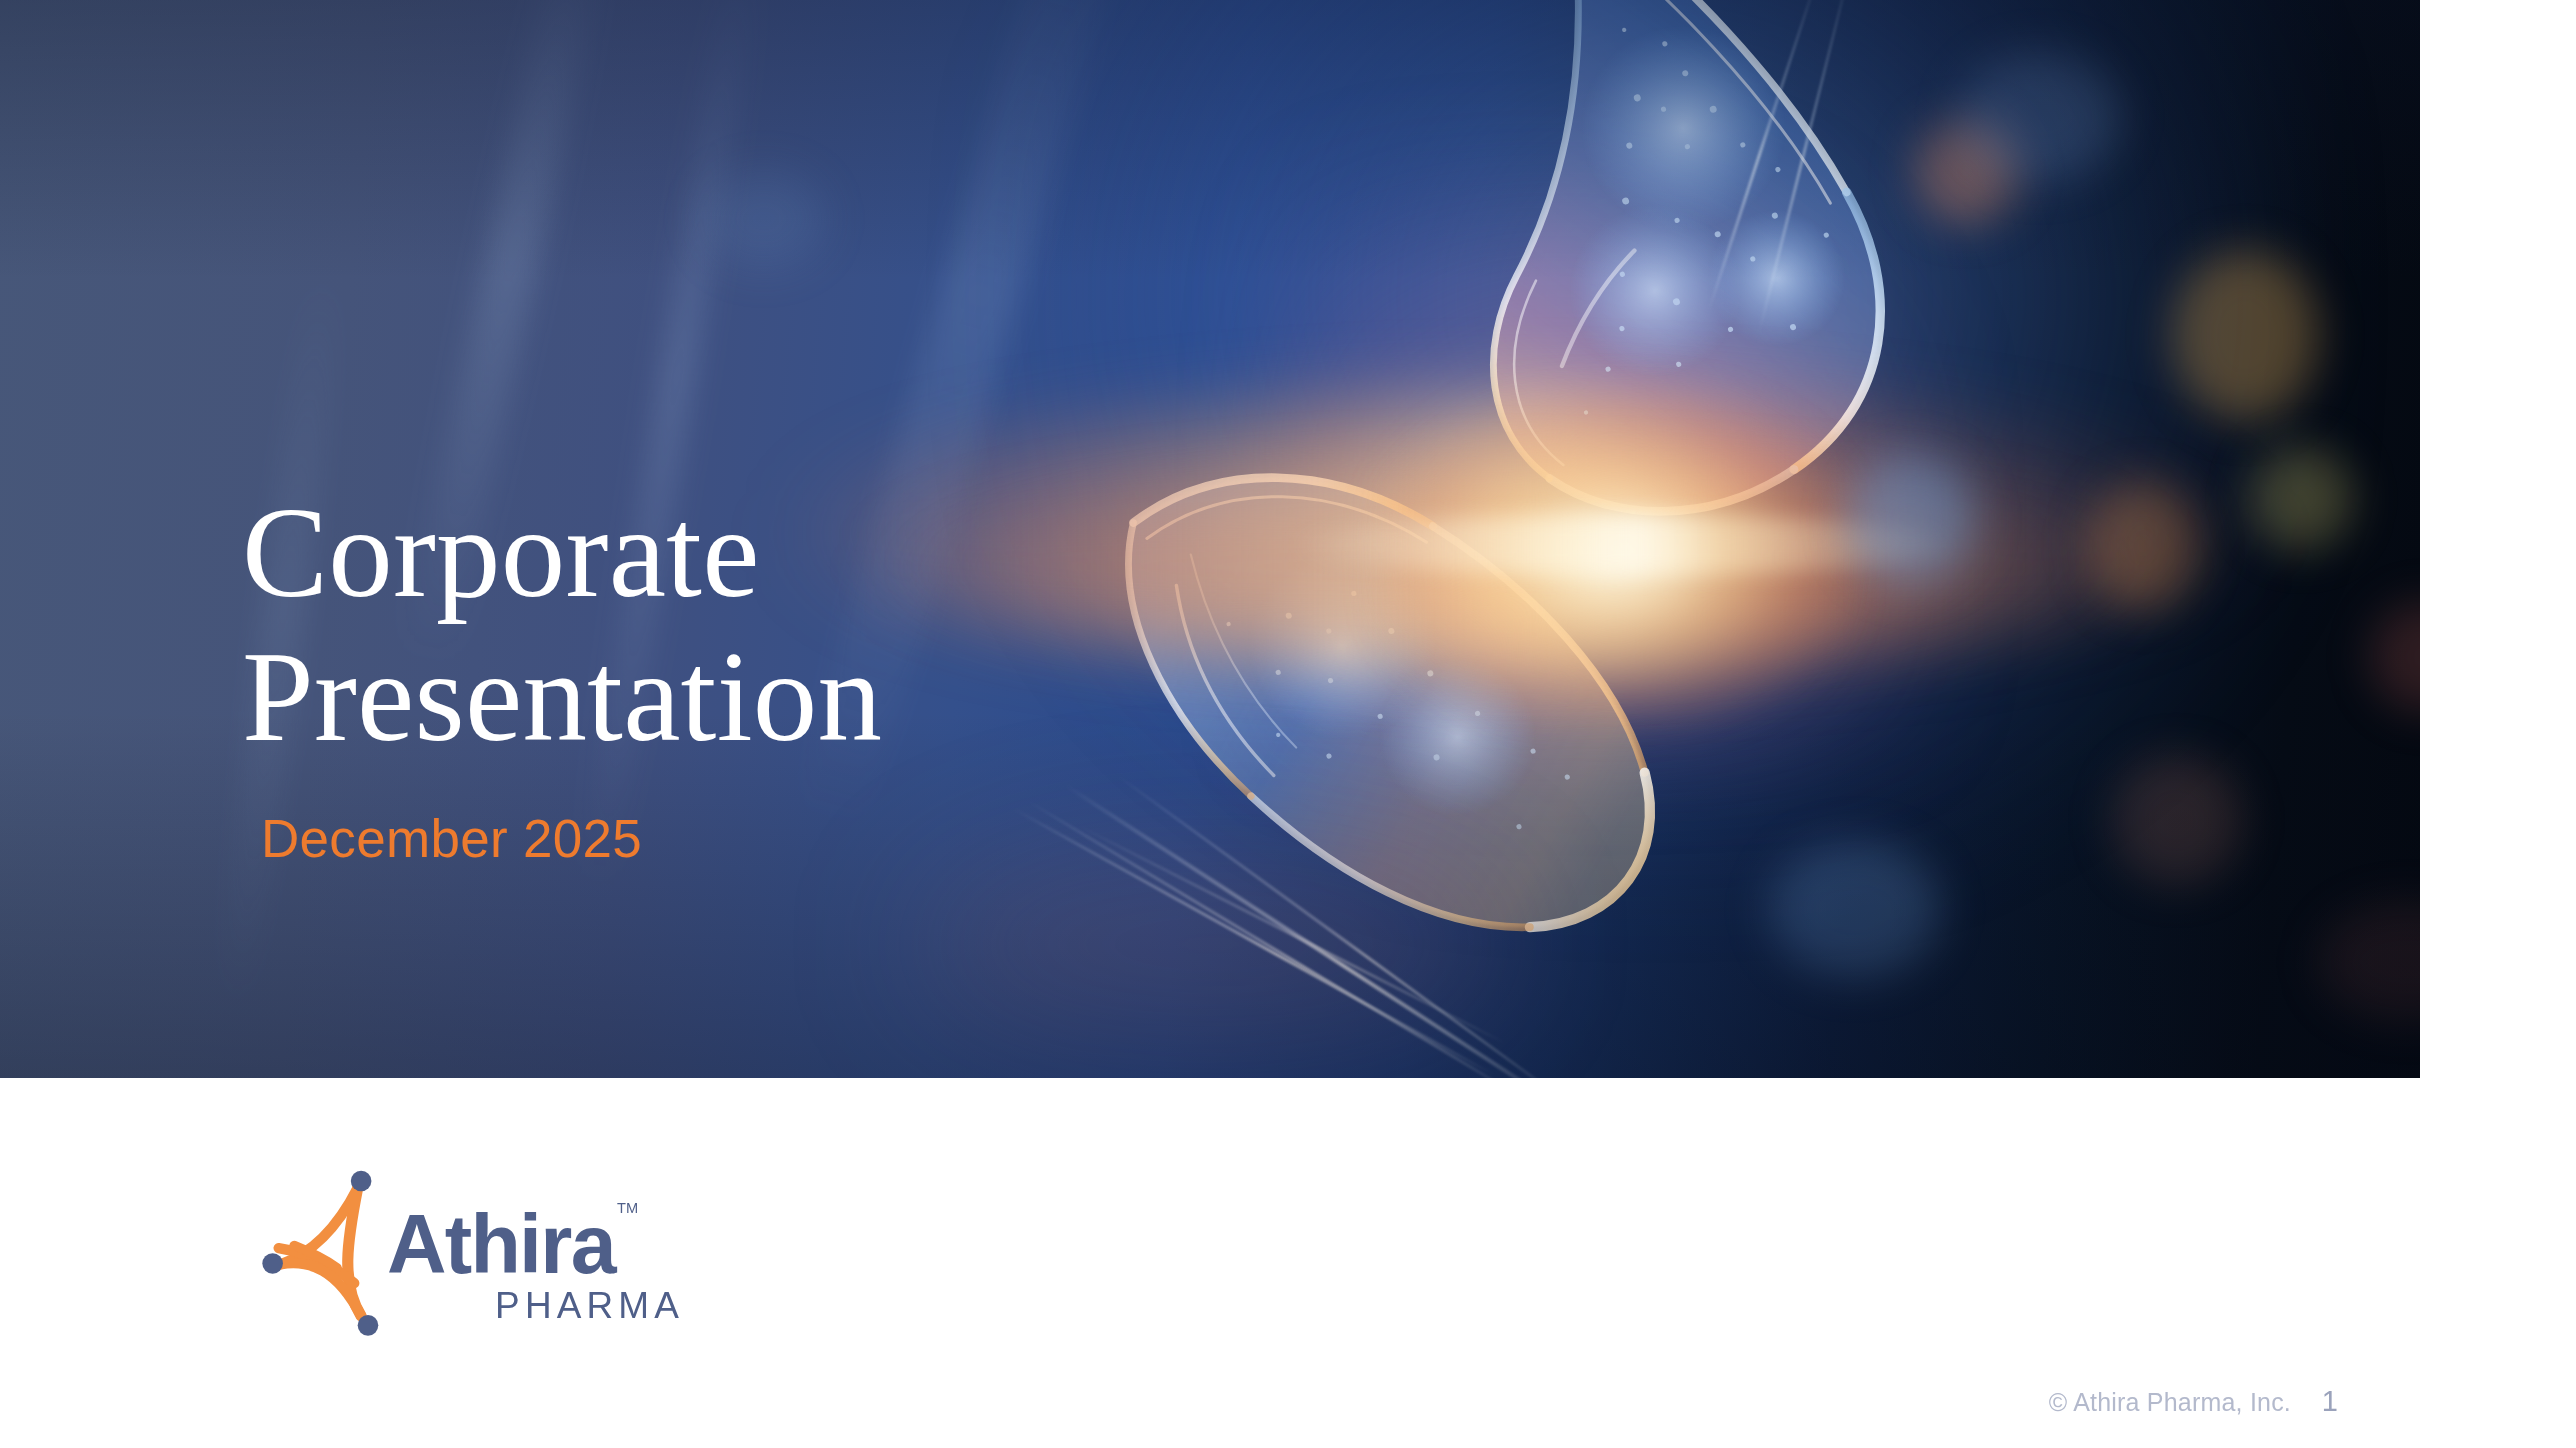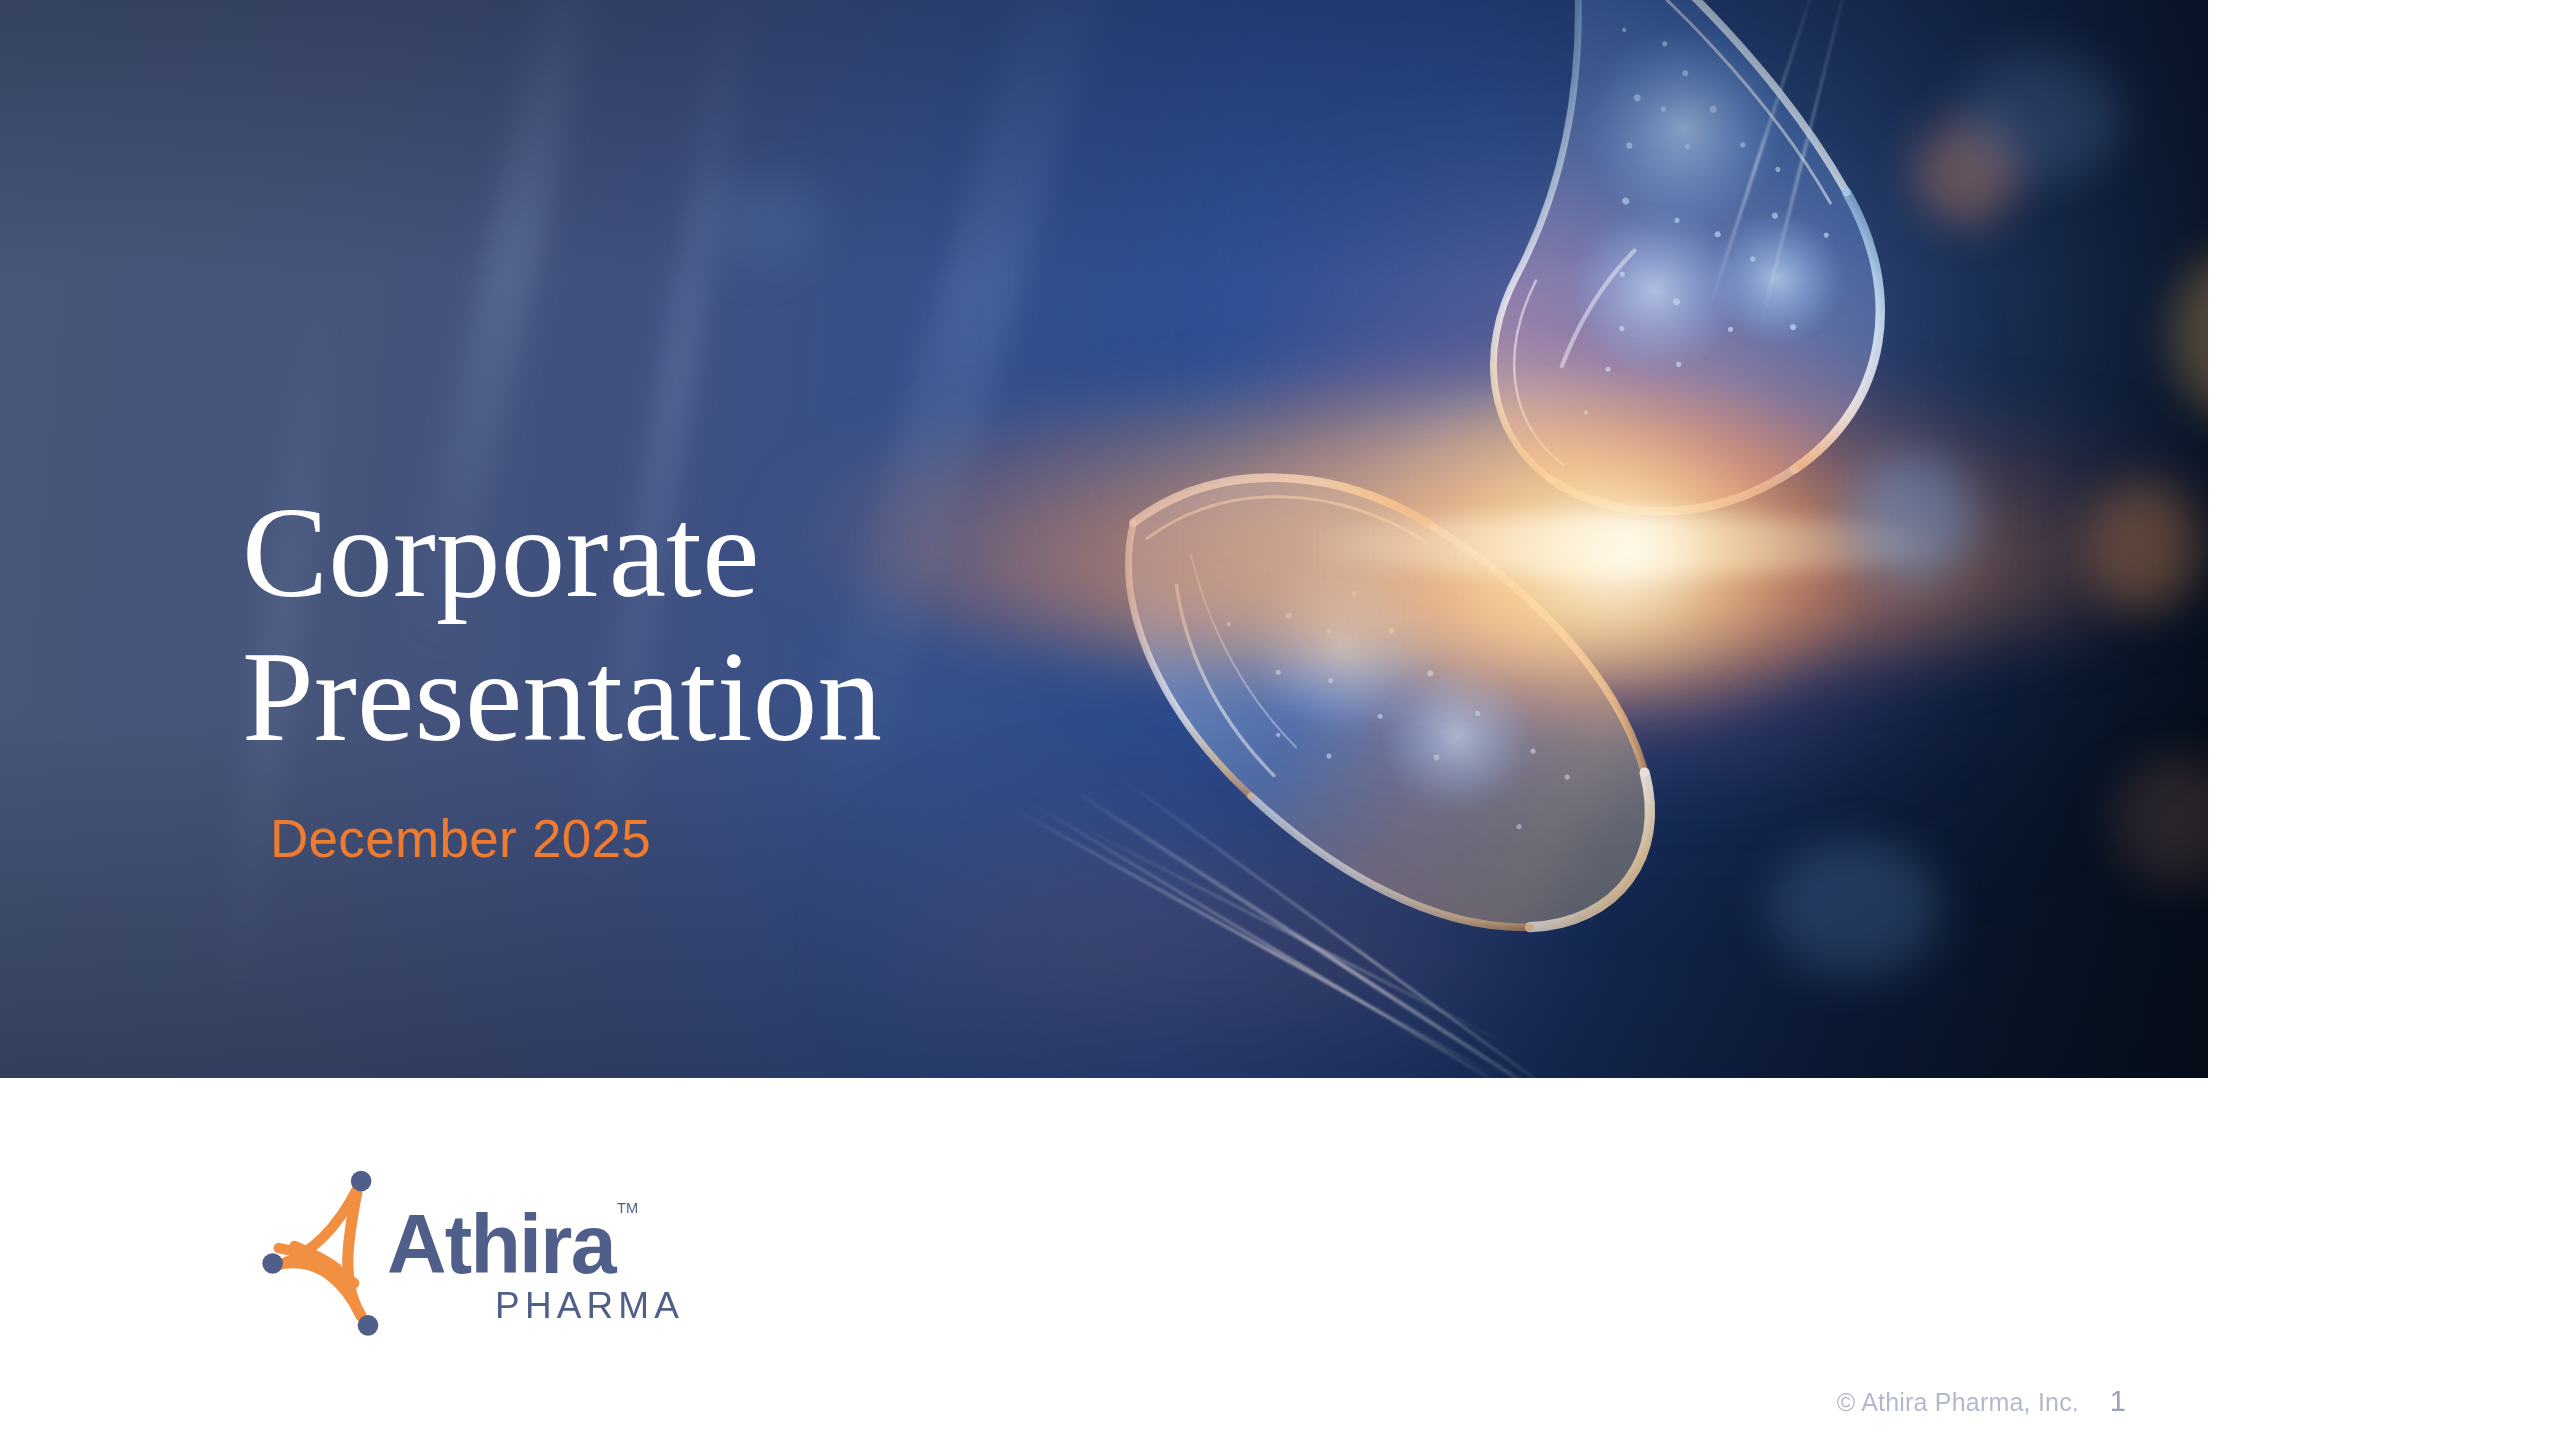--- a/index.html
+++ b/index.html
@@ -6,21 +6,21 @@
     margin: 0;
     padding: 0;
     background: #ffffff;
   }
   body {
     font-family: "Liberation Sans", sans-serif;
   }
 
   #slide {
     position: relative;
-    width: 2208px;
+    width: 2420px;
     height: 1449px;
     overflow: hidden;
     background: #ffffff;
   }
 
   
   .hero {
     position: absolute;
     left: 0;
     top: 0;
@@ -193,21 +193,21 @@
     font-family: "Liberation Serif", "DejaVu Serif", serif;
     font-size: 129px;
     line-height: 1.12;
     font-weight: 400;
     color: #ffffff;
     letter-spacing: 0.2px;
     margin: 0;
     white-space: pre-line;
   }
   .slide-date {
-    margin: 38px 0 0 28px;
+    margin: 38px 0 0 19px;
     font-family: "Liberation Sans", sans-serif;
     font-size: 53px;
     font-weight: 400;
     color: #ee7b2e;
     letter-spacing: 0.3px;
   }
 
   
   .footer {
     position: absolute;

